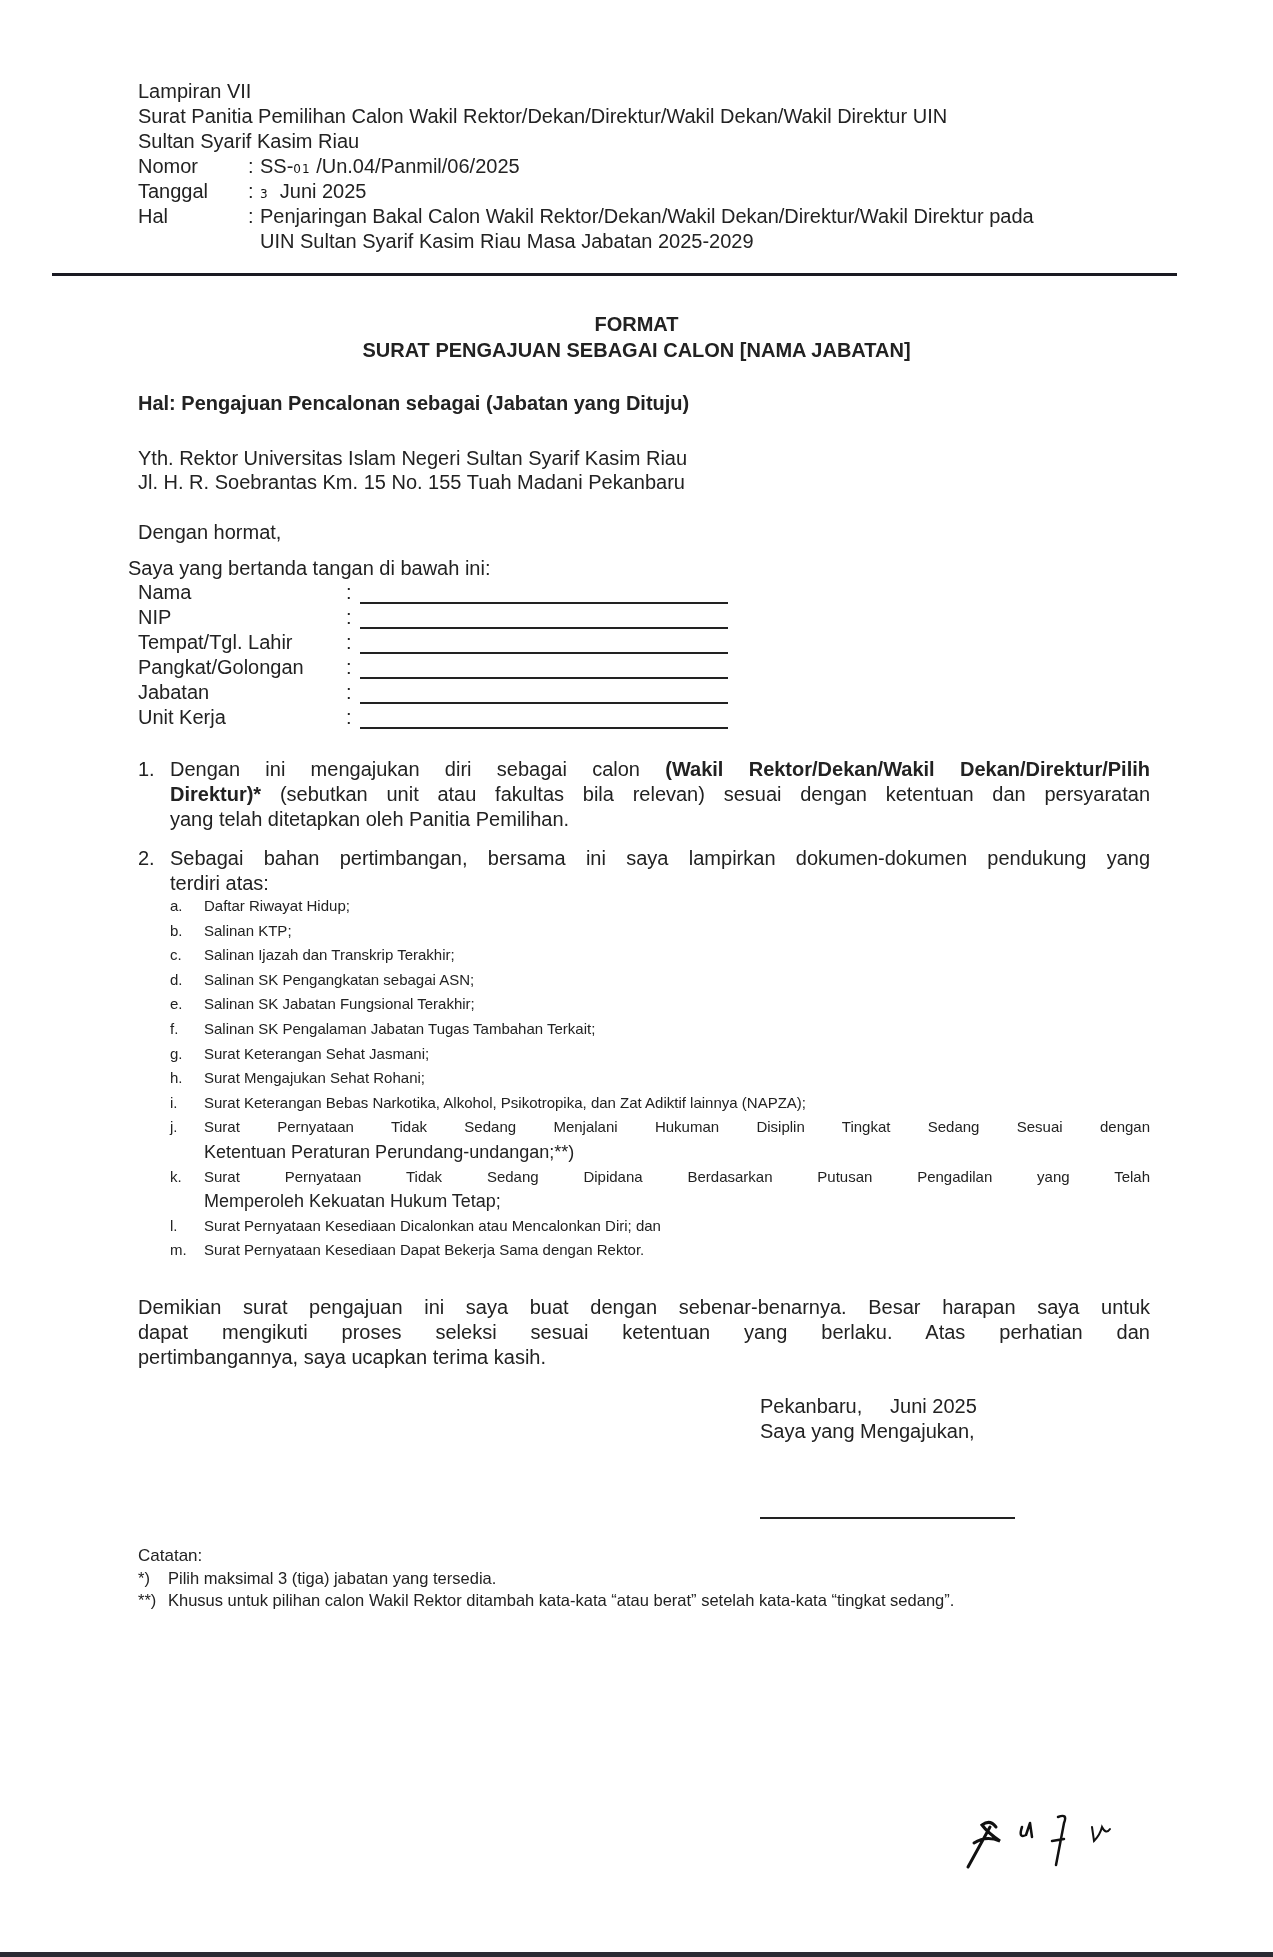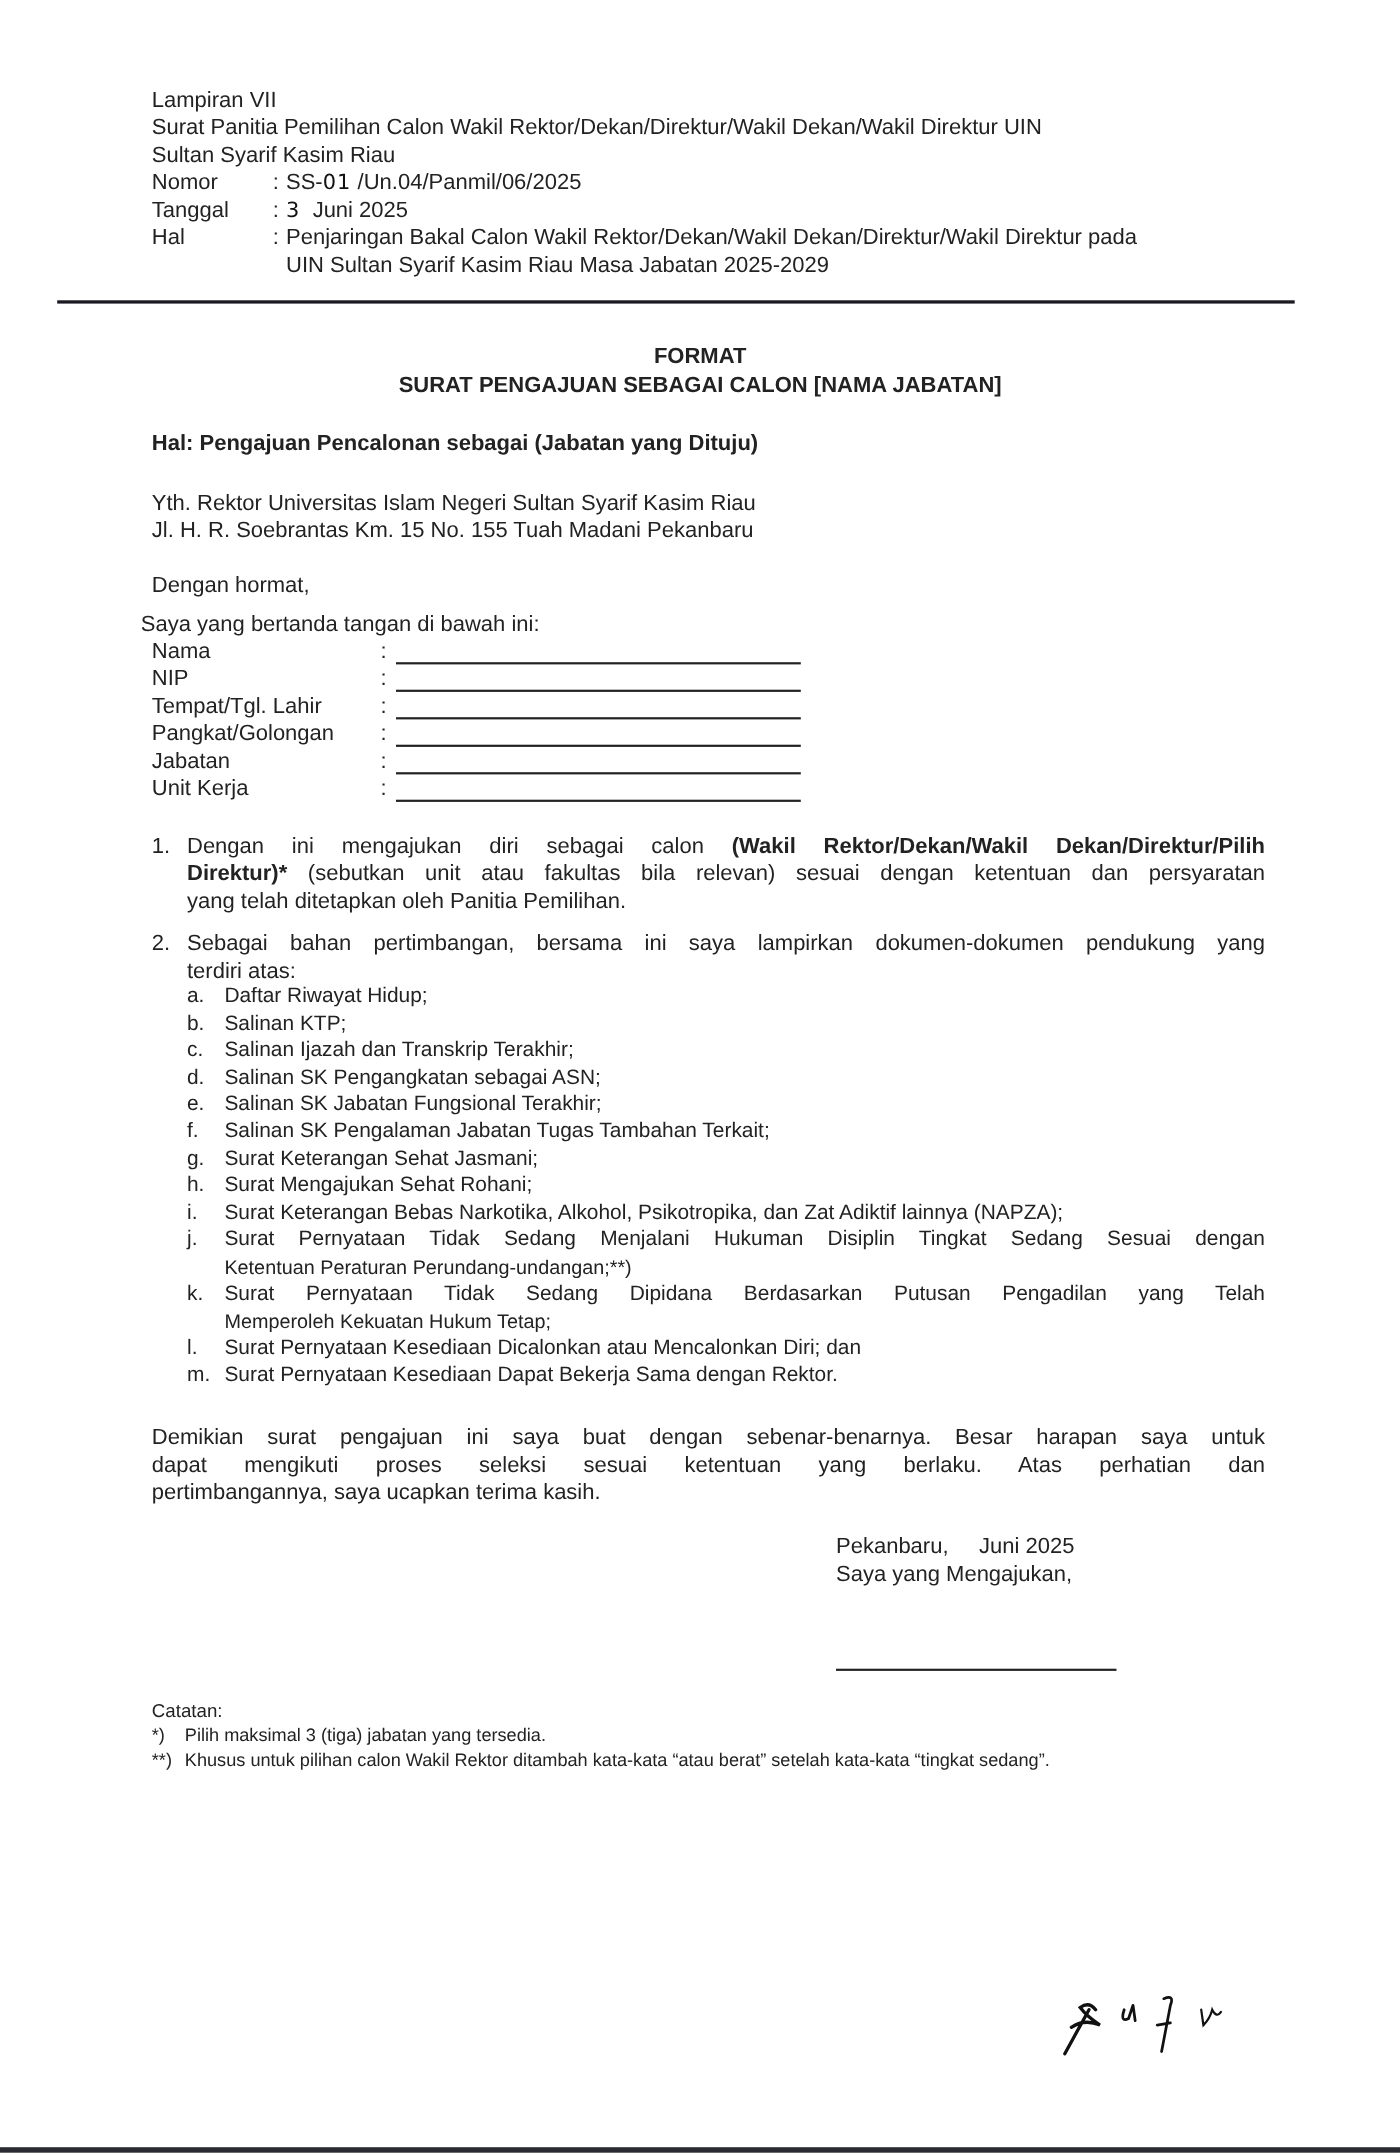--- a/index.html
+++ b/index.html
@@ -7,30 +7,30 @@
     width: 1273px; height: 1957px; position: relative; overflow: hidden;
     font-family: "Liberation Sans", sans-serif; color: #222222;
   }
   .page { position: absolute; left: 0; top: 0; width: 1196px; height: 1957px; }
   .abs { position: absolute; white-space: nowrap; }
   .t20 { font-size: 20px; line-height: 25px; }
   .header { left: 138px; top: 80px; }
   .header .row { height: 25px; font-size: 20px; }
   .header .lab { display: inline-block; width: 110px; }
   .header .colon { display: inline-block; width: 12px; }
-  .hw { font-family: "DejaVu Sans", sans-serif; font-size: 19px; color: #111; letter-spacing: 1px; }
+  .hw { font-family: "DejaVu Sans", sans-serif; font-size: 12px; color: #111; letter-spacing: 1px; }
   .rule { position: absolute; left: 52px; width: 1125px; height: 3px; background: #1a1a22; top: 273px; }
   .title-block { position: absolute; left: 0; width: 1273px; text-align: center; font-weight: bold; font-size: 20px; line-height: 26px; }
   .bold { font-weight: bold; }
   .form-row { position: absolute; left: 138px; height: 25px; font-size: 20px; }
   .form-row .lab { display: inline-block; width: 208px; }
   .form-row .colon { display: inline-block; width: 14px; }
   .fill-line { position: absolute; left: 360px; width: 368px; height: 2px; background: #222; }
   .num { position: absolute; font-size: 20px; line-height: 25px; }
-  .alpha { position: absolute; left: 170px; font-size: 19px; line-height: 24.6px; }
+  .alpha { position: absolute; left: 170px; font-size: 15px; line-height: 24.6px; }
   .alpha .k { display: inline-block; width: 34px; }
   .alpha .txt { display: inline-block; }
   .cont { position: absolute; left: 204px; font-size: 18px; line-height: 24.6px; }
   .sig-line { position: absolute; left: 760px; width: 255px; height: 2px; background: #222; top: 1517px; }
   .note { position: absolute; left: 138px; font-size: 16.5px; line-height: 20px; }
   .note .k { display: inline-block; width: 30px; }
   .bottom-bar { position: absolute; left: 0; top: 1952px; width: 1273px; height: 5px; background: #2b2b33; }
   .paraph { position: absolute; left: 960px; top: 1805px; }
 </style>
 </head>

